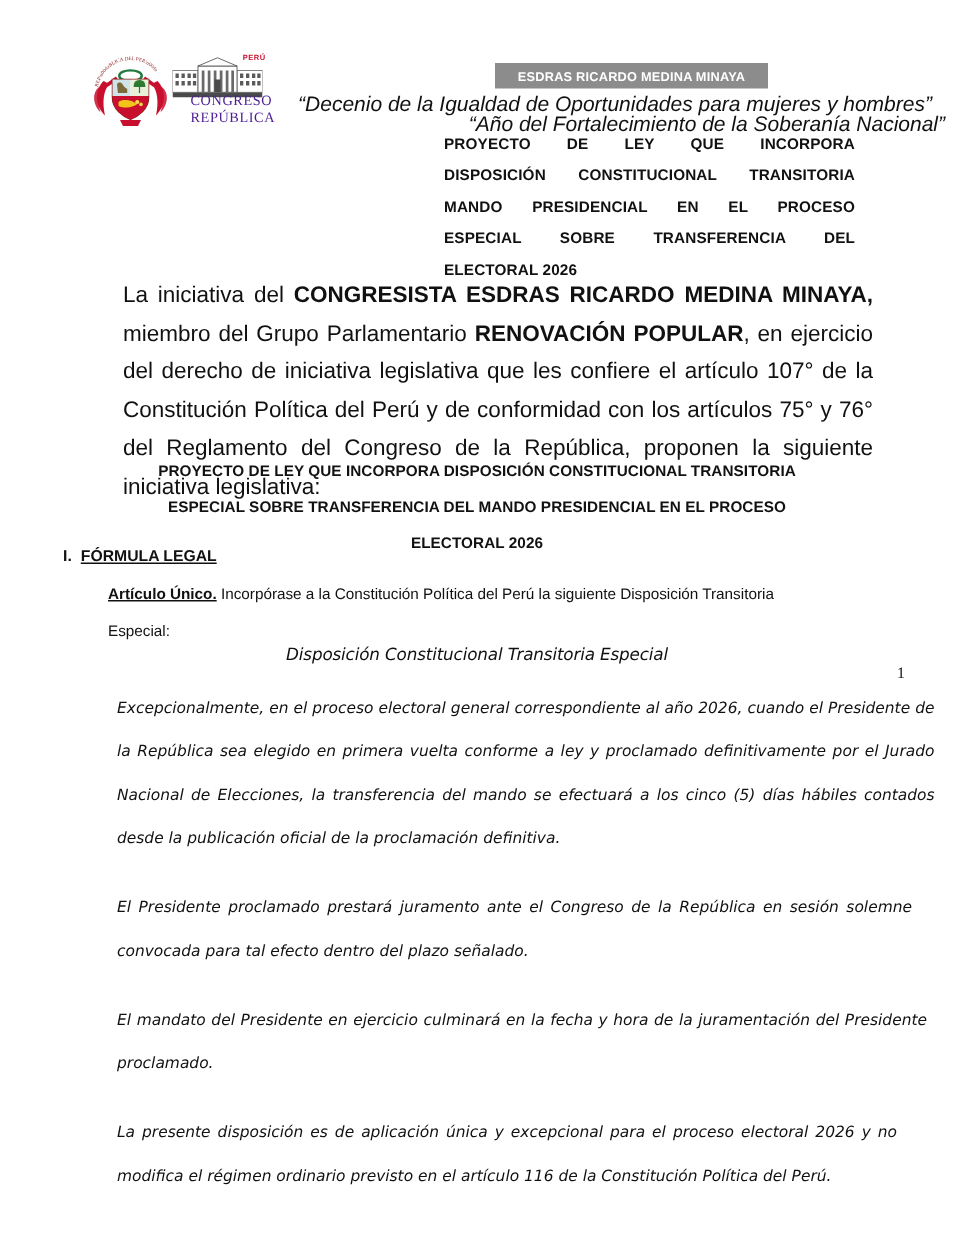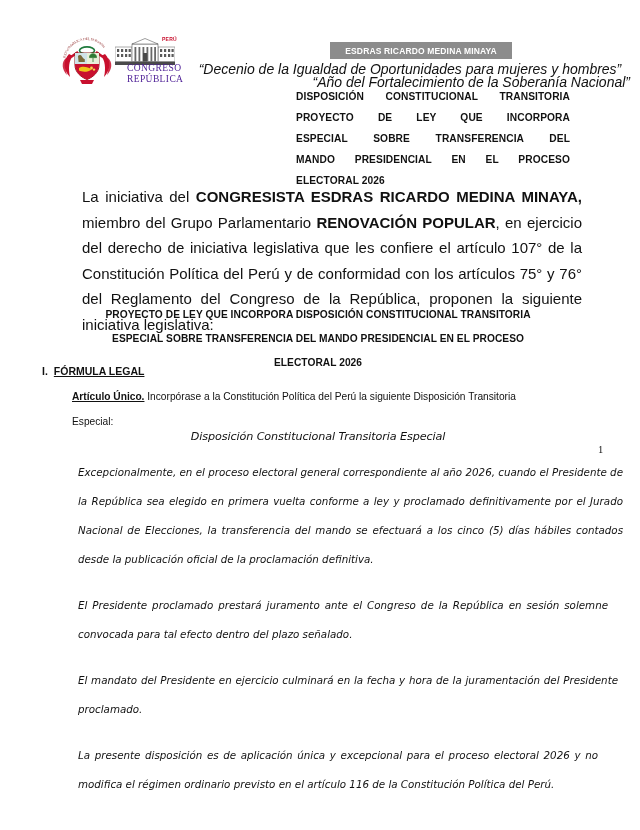--- a/index.html
+++ b/index.html
@@ -341,24 +341,24 @@
 
     <div class="name-banner">ESDRAS RICARDO MEDINA MINAYA</div>
 
     <div class="lema">
       <span class="lema1">“Decenio de la Igualdad de Oportunidades para mujeres y hombres”</span>
       <span class="lema2">“Año del Fortalecimiento de la Soberanía Nacional”</span>
     </div>
   </div>
 
   <div class="title-block">
+    <span class="tline">PROYECTO DE LEY QUE INCORPORA</span>
     <span class="tline">DISPOSICIÓN CONSTITUCIONAL TRANSITORIA</span>
-    <span class="tline">PROYECTO DE LEY QUE INCORPORA</span>
+    <span class="tline">MANDO PRESIDENCIAL EN EL PROCESO</span>
     <span class="tline">ESPECIAL SOBRE TRANSFERENCIA DEL</span>
-    <span class="tline">MANDO PRESIDENCIAL EN EL PROCESO</span>
     <span class="tline last">ELECTORAL 2026</span>
   </div>
 
   <div class="intro"><span>La iniciativa del </span><b>CONGRESISTA ESDRAS RICARDO MEDINA MINAYA,</b><span> miembro del Grupo Parlamentario </span><b>RENOVACIÓN POPULAR</b><span>, en ejercicio del derecho de iniciativa legislativa que les confiere el artículo 107° de la Constitución Política del Perú y de conformidad con los artículos 75° y 76° del Reglamento del Congreso de la República, proponen la siguiente iniciativa legislativa:</span></div>
 
   <div class="center-title">
     <span>PROYECTO DE LEY QUE INCORPORA DISPOSICIÓN CONSTITUCIONAL TRANSITORIA</span>
     <span>ESPECIAL SOBRE TRANSFERENCIA DEL MANDO PRESIDENCIAL EN EL PROCESO</span>
     <span>ELECTORAL 2026</span>
   </div>

